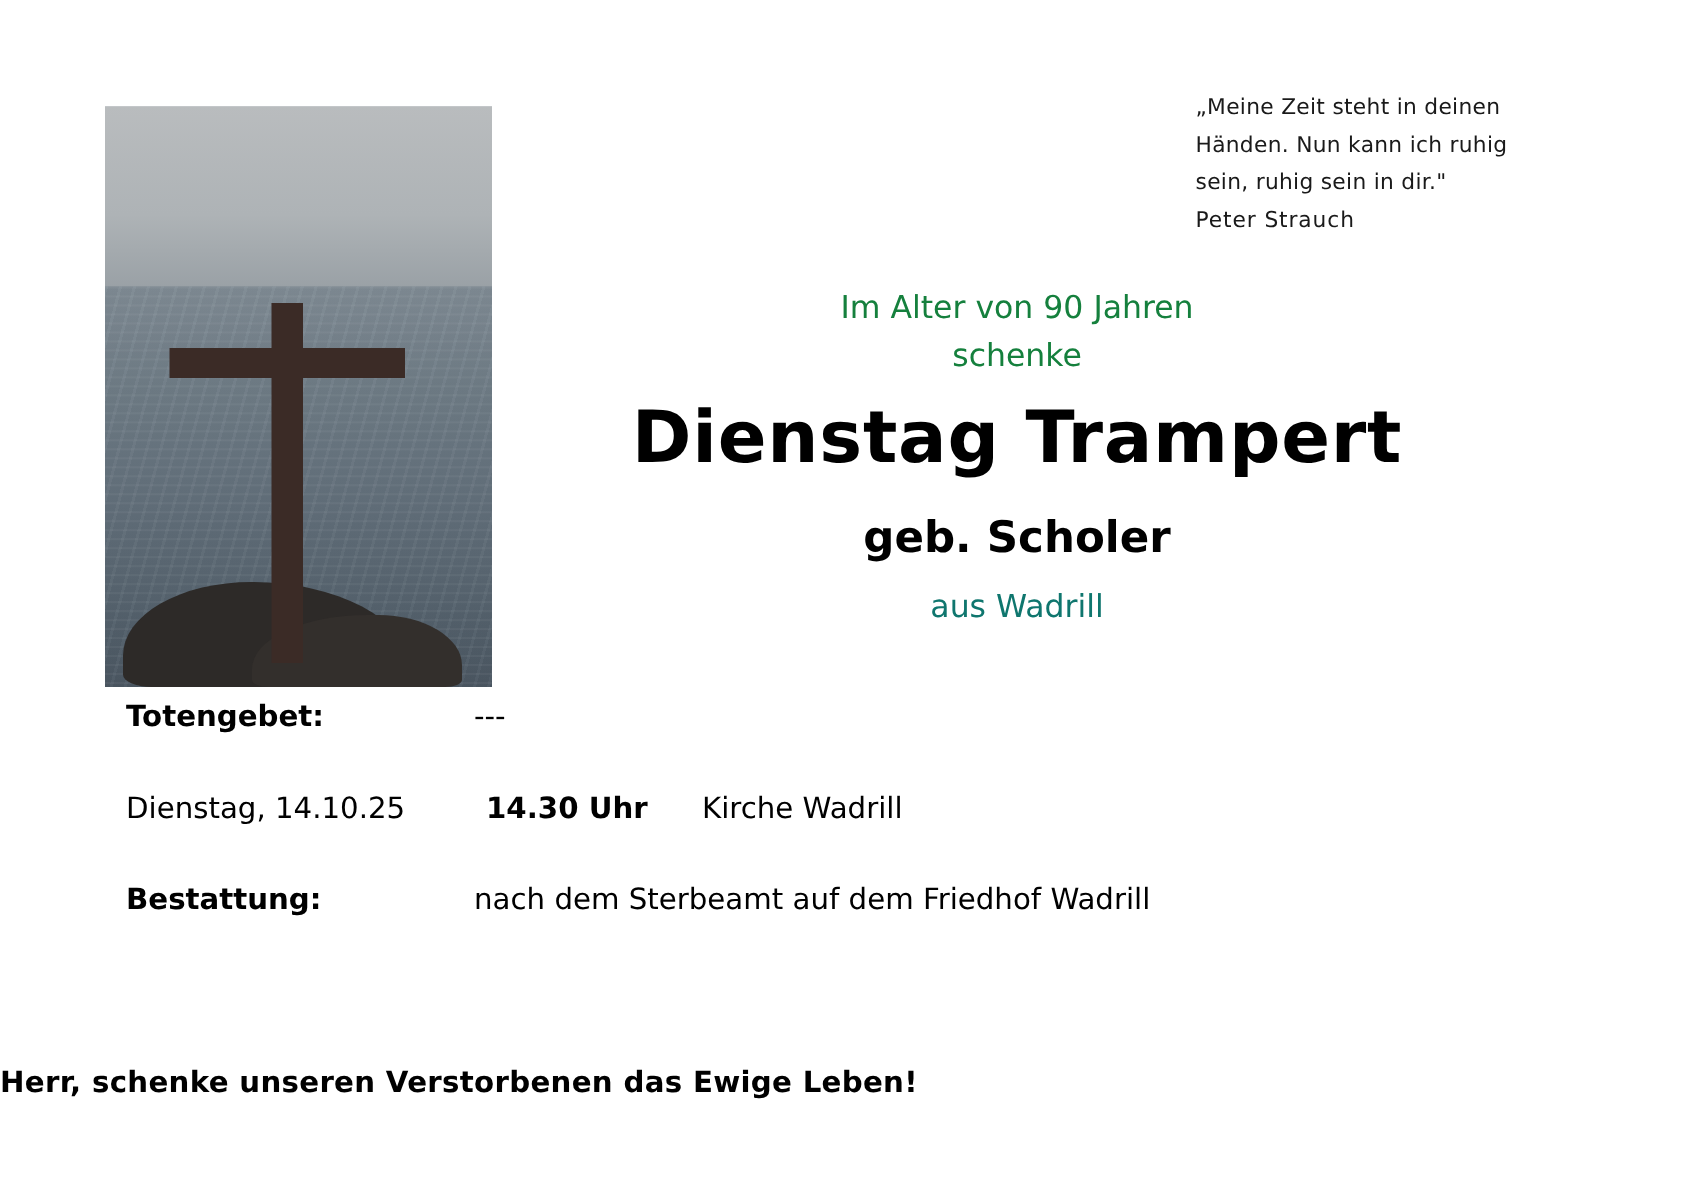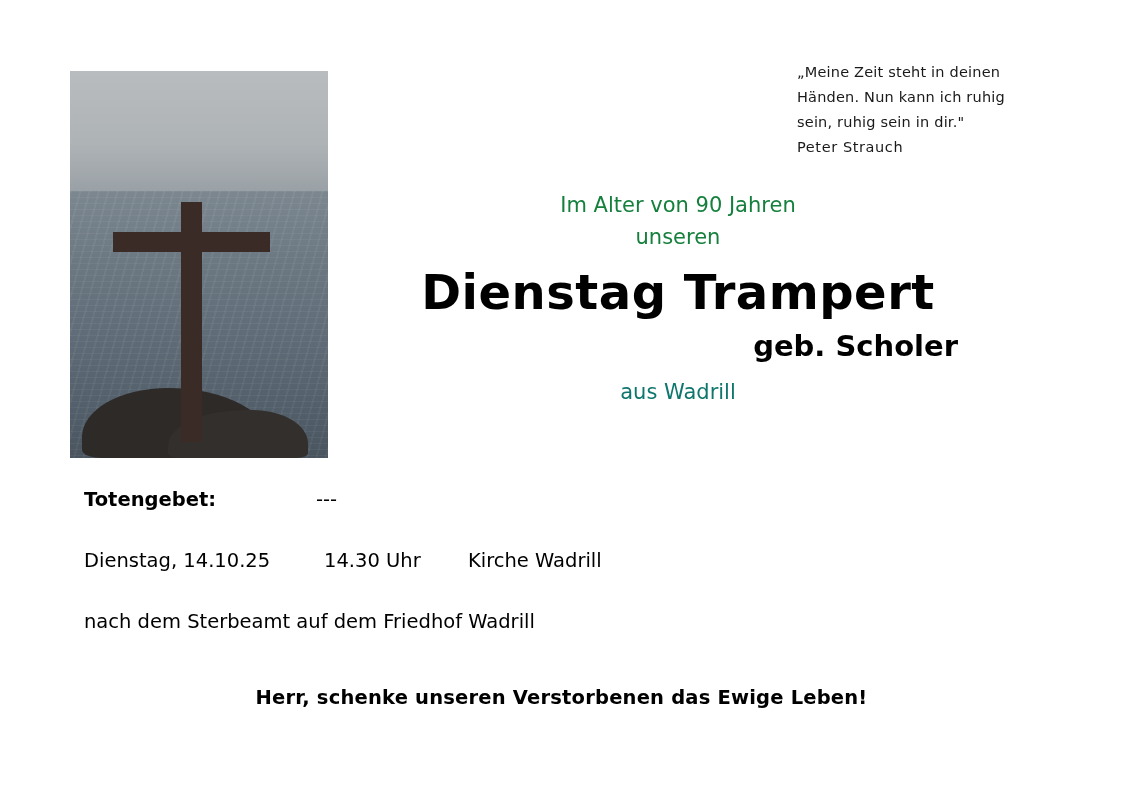--- a/index.html
+++ b/index.html
@@ -132,70 +132,69 @@
   }
   .name {
     margin-top: 13px;
     font-size: 48px;
     font-weight: 700;
     letter-spacing: 0.5px;
     line-height: 1.05;
     color: #000;
   }
   .maiden {
-    margin-top: 12px;
+    margin-top: 24px;
     font-size: 29px;
     font-weight: 700;
     color: #000;
-    text-align: right;
   }
   .origin {
     margin-top: 17px;
     font-size: 21px;
     color: #0f766e;
   }
 
   
   .details {
     position: absolute;
     left: 84px;
-    top: 488px;
+    top: 466px;
     width: 960px;
   }
   .row {
     display: flex;
     align-items: baseline;
     margin-bottom: 38px;
     font-size: 19.5px;
   }
   .row .label {
     width: 232px;
     font-weight: 700;
     flex: 0 0 232px;
   }
   .row .v1 {
     flex: 0 0 240px;
   }
   .row .v2 {
     flex: 0 0 144px;
+    font-weight: bold;
   }
   .row .v3 {
     flex: 0 0 auto;
   }
   .row .wide {
     flex: 1 1 auto;
   }
 
   
   .closing {
     position: absolute;
     left: 0;
-    top: 686px;
+    top: 710px;
     width: 1123px;
-    text-align: center;
     font-size: 19.5px;
     font-weight: 700;
     letter-spacing: 0.2px;
     color: #000;
   }
 </style>
 </head>
 <body>
 
 <div class="page">
@@ -207,40 +206,41 @@
     <div class="rock2"></div>
     <div class="cross-v"></div>
     <div class="cross-h"></div>
   </div>
 
   <div class="quote">„Meine Zeit steht in deinen Händen. Nun kann ich ruhig sein, ruhig sein in dir."</div>
   <div class="quote-author">Peter Strauch</div>
 
   <div class="announce">
     <div class="age-line">Im Alter von 90 Jahren</div>
-    <div class="age-line">unseren</div>
+    <div class="age-line">schenke</div>
     <div class="name">Dienstag Trampert</div>
     <div class="maiden">geb. Scholer</div>
     <div class="origin">aus Wadrill</div>
   </div>
 
   <div class="details">
 
     <div class="row">
       <div class="label">Totengebet:</div>
       <div class="v1">---</div>
     </div>
 
     <div class="row">
       <div class="v1">Dienstag, 14.10.25</div>
       <div class="v2">14.30 Uhr</div>
       <div class="v3">Kirche Wadrill</div>
     </div>
 
     <div class="row">
+      <div class="label">Bestattung:</div>
       <div class="wide">nach dem Sterbeamt auf dem Friedhof Wadrill</div>
     </div>
 
   </div>
 
   <div class="closing">Herr, schenke unseren Verstorbenen das Ewige Leben!</div>
 
 </div>
 
 </body></html>

